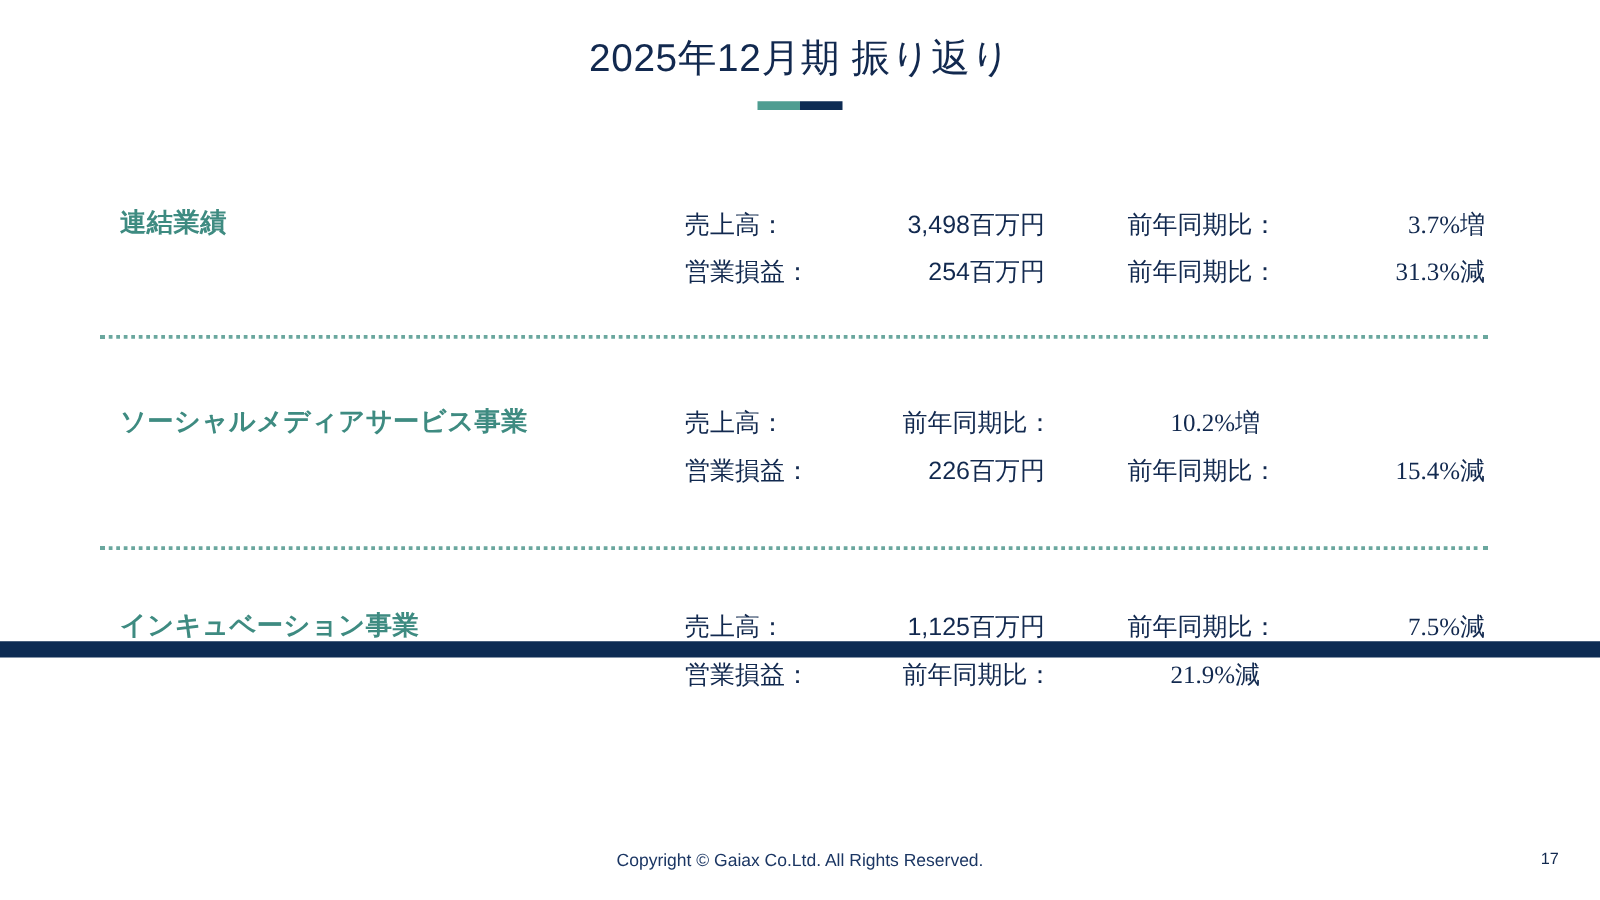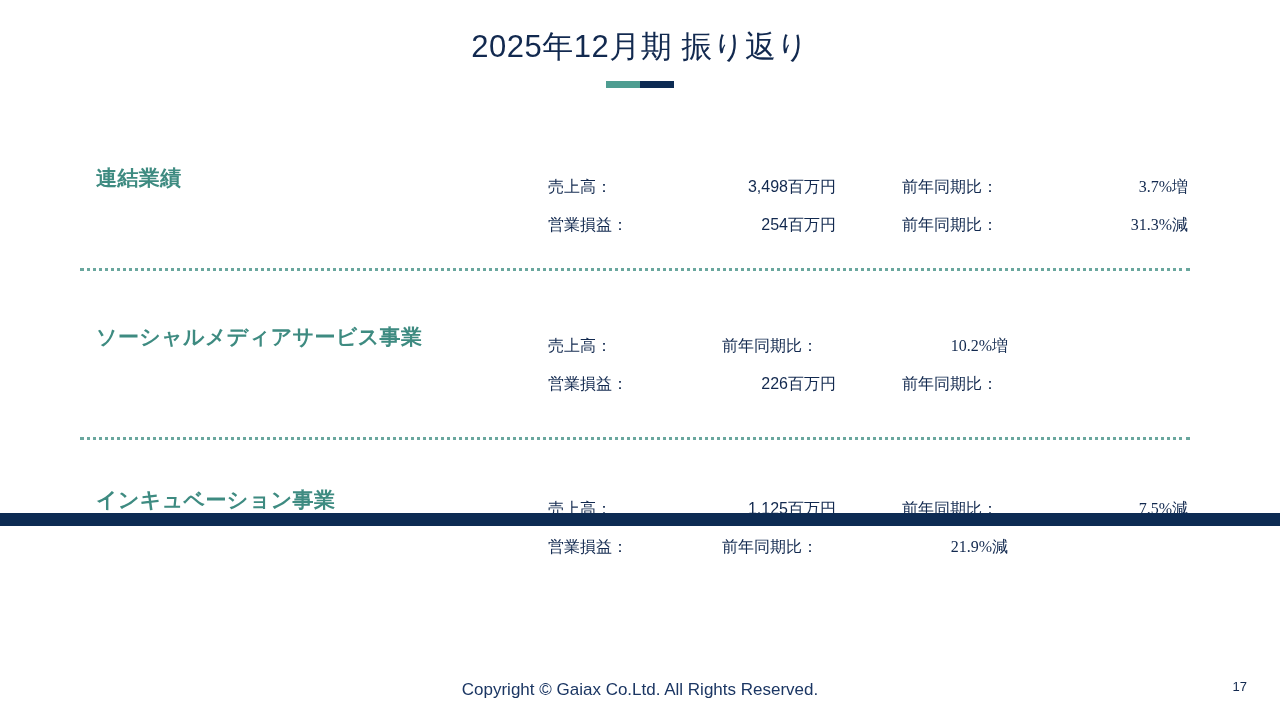--- a/index.html
+++ b/index.html
@@ -73,24 +73,24 @@
   }
 
   .metrics {
     position: absolute;
     left: 468px;
     top: 10px;
     width: 640px;
   }
   .metric-line {
     display: flex;
-    align-items: flex-end;
+    align-items: center;
     height: 38px;
     color: #12294f;
-    font-size: 16px;
+    font-size: 20px;
     white-space: nowrap;
   }
   .m-label {
     width: 108px;
     text-align: left;
     flex: 0 0 auto;
   }
   .m-value {
     width: 180px;
     text-align: right;
@@ -119,21 +119,21 @@
   .divider.d1 { top: 6px; }
   .divider.d2 { top: 4px; }
 
   
   .footer-copy {
     position: absolute;
     left: 0;
     top: 680px;
     width: 1280px;
     text-align: center;
-    font-size: 17px;
+    font-size: 14px;
     color: #1b3663;
   }
   .page-number {
     position: absolute;
     right: 33px;
     top: 679px;
     font-size: 13px;
     color: #12294f;
   }
   .bottom-bar {
@@ -189,20 +189,21 @@
           <span class="m-label">売上高：</span>
           <span class="m-spacer"></span>
           <span class="m-label2">前年同期比：</span>
           <span class="m-value2">10.2%増</span>
         </div>
         <div class="metric-line">
           <span class="m-label">営業損益：</span>
           <span class="m-value">226百万円</span>
           <span class="m-spacer"></span>
           <span class="m-label2">前年同期比：</span>
+          <span class="m-value2">15.4%減</span>
         </div>
       </div>
     </div>
 
     <div class="divider d2"></div>
 
     <div class="seg-row">
       <div class="seg-name" style="top:50px;">インキュベーション事業</div>
       <div class="metrics" style="top:46px;">
         <div class="metric-line">

